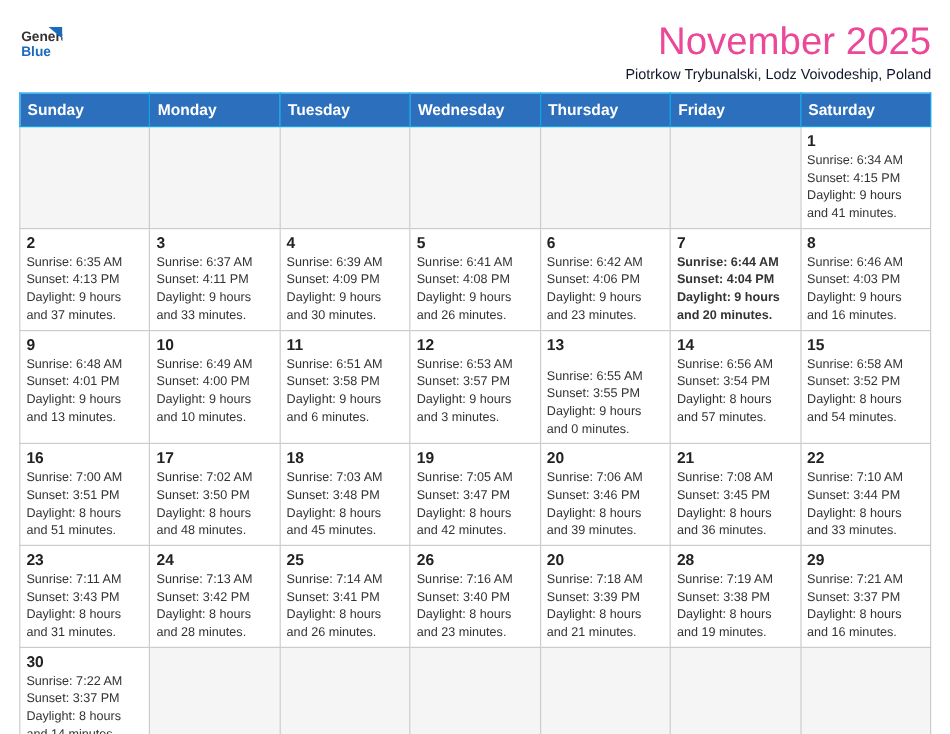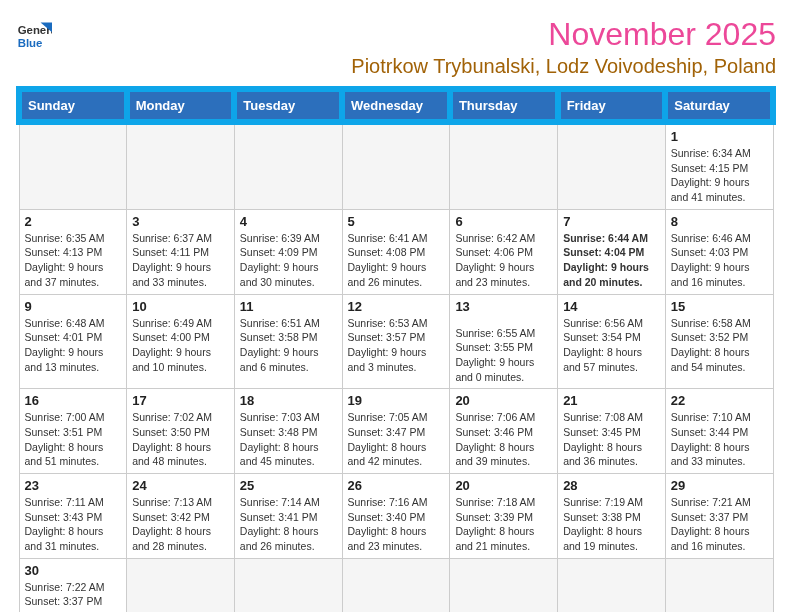--- a/index.html
+++ b/index.html
@@ -27,39 +27,39 @@
     }
     .title-area {
       text-align: right;
     }
     .month-title {
       font-size: 32px;
       font-weight: normal;
       color: #ec4899;
     }
     .subtitle {
-      font-size: 20px;
-      color: #a16207;
+      font-size: 12px;
+      color: #0f172a;
       margin-top: 2px;
       margin-left: 20px;
     }
     .calendar {
       width: 100%;
       border-collapse: collapse;
       border: 1px solid #bbb;
       margin-top: 8px;
     }
     .calendar th {
       background-color: #2c6fbc;
       color: #fff;
       text-align: left;
       padding: 6px 6px;
       font-size: 13px;
       font-weight: bold;
-      border: 6px solid #0ea5e9;
+      border: 1px solid #0ea5e9;
     }
     .calendar td {
       vertical-align: top;
       padding: 4px 5px;
       border: 1px solid #ccc;
       width: 108px;
       min-height: 80px;
       font-size: 11px;
       color: #333;
       background: #fff;

